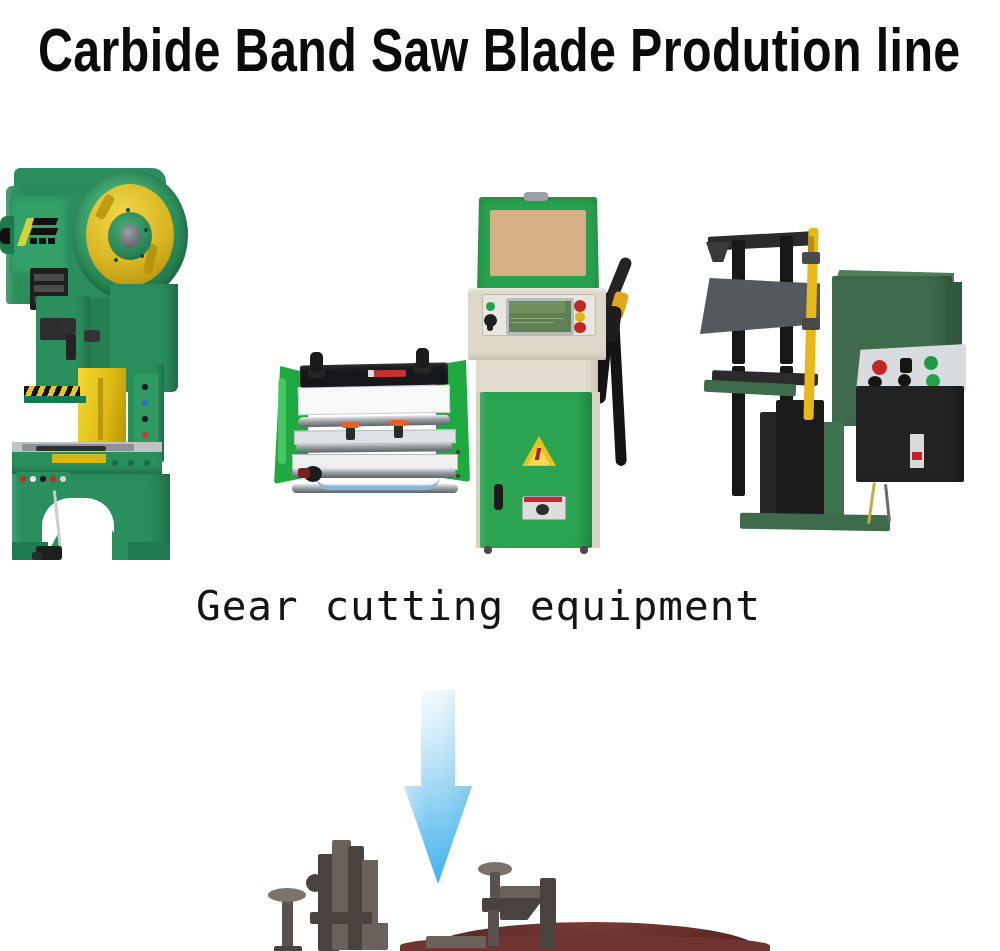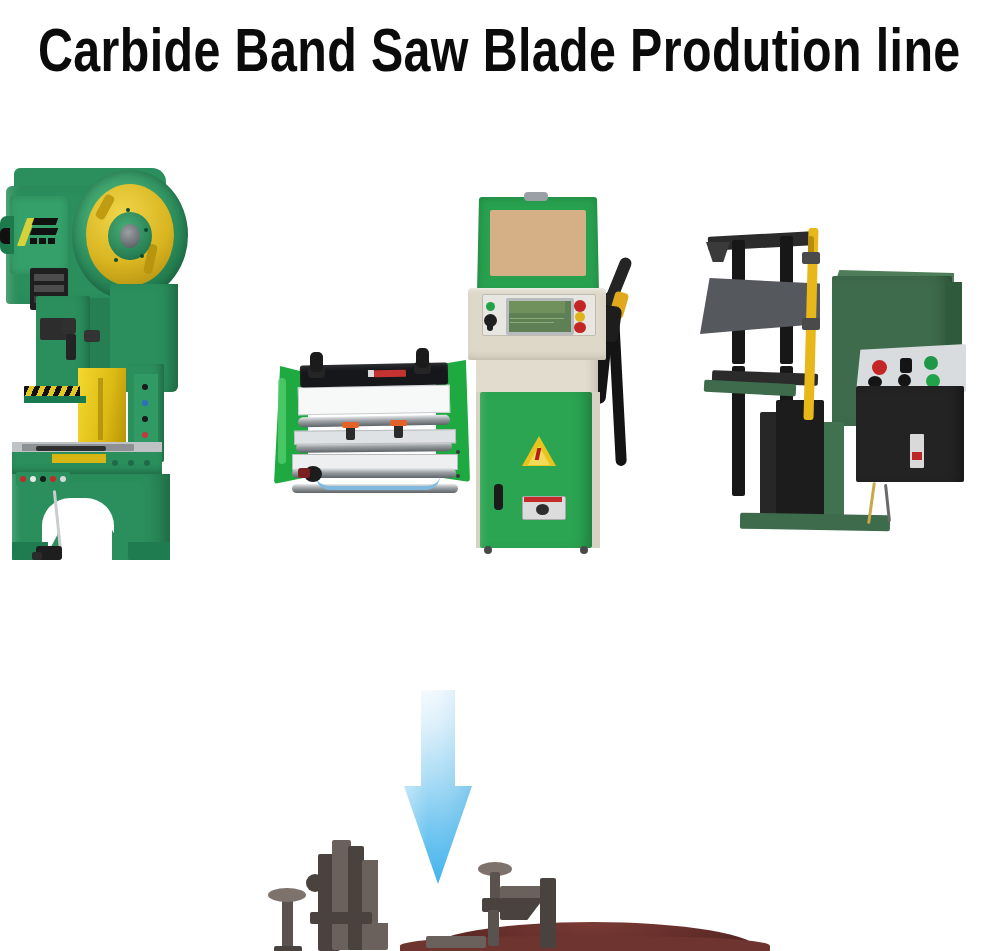--- a/index.html
+++ b/index.html
@@ -465,20 +465,21 @@
     <div class="m4-cb" style="left:242px;top:148px;width:14px;height:14px;background:#22a34a;"></div>
     <div class="m4-ctrlbox"></div>
     <div class="m4-badge"></div>
     <div class="m4-badge-r"></div>
 
     <div class="m4-greenbase"></div>
     <div class="m4-wire"></div>
     <div class="m4-wire2"></div>
   </div>
 
+  <div class="caption">Gear cutting equipment</div>
 
   <div class="bottom">
     <div class="bm-bed"></div>
     <div class="bm-bedtop"></div>
 
     <div class="bm-knobstem" style="left:32px;top:72px;width:11px;height:53px;"></div>
     <div class="bm-knobcap" style="left:18px;top:62px;width:38px;height:14px;"></div>
     <div class="bm-dark" style="left:24px;top:120px;width:28px;height:10px;"></div>
 
     <div class="bm-dark" style="left:68px;top:28px;width:22px;height:97px;"></div>

